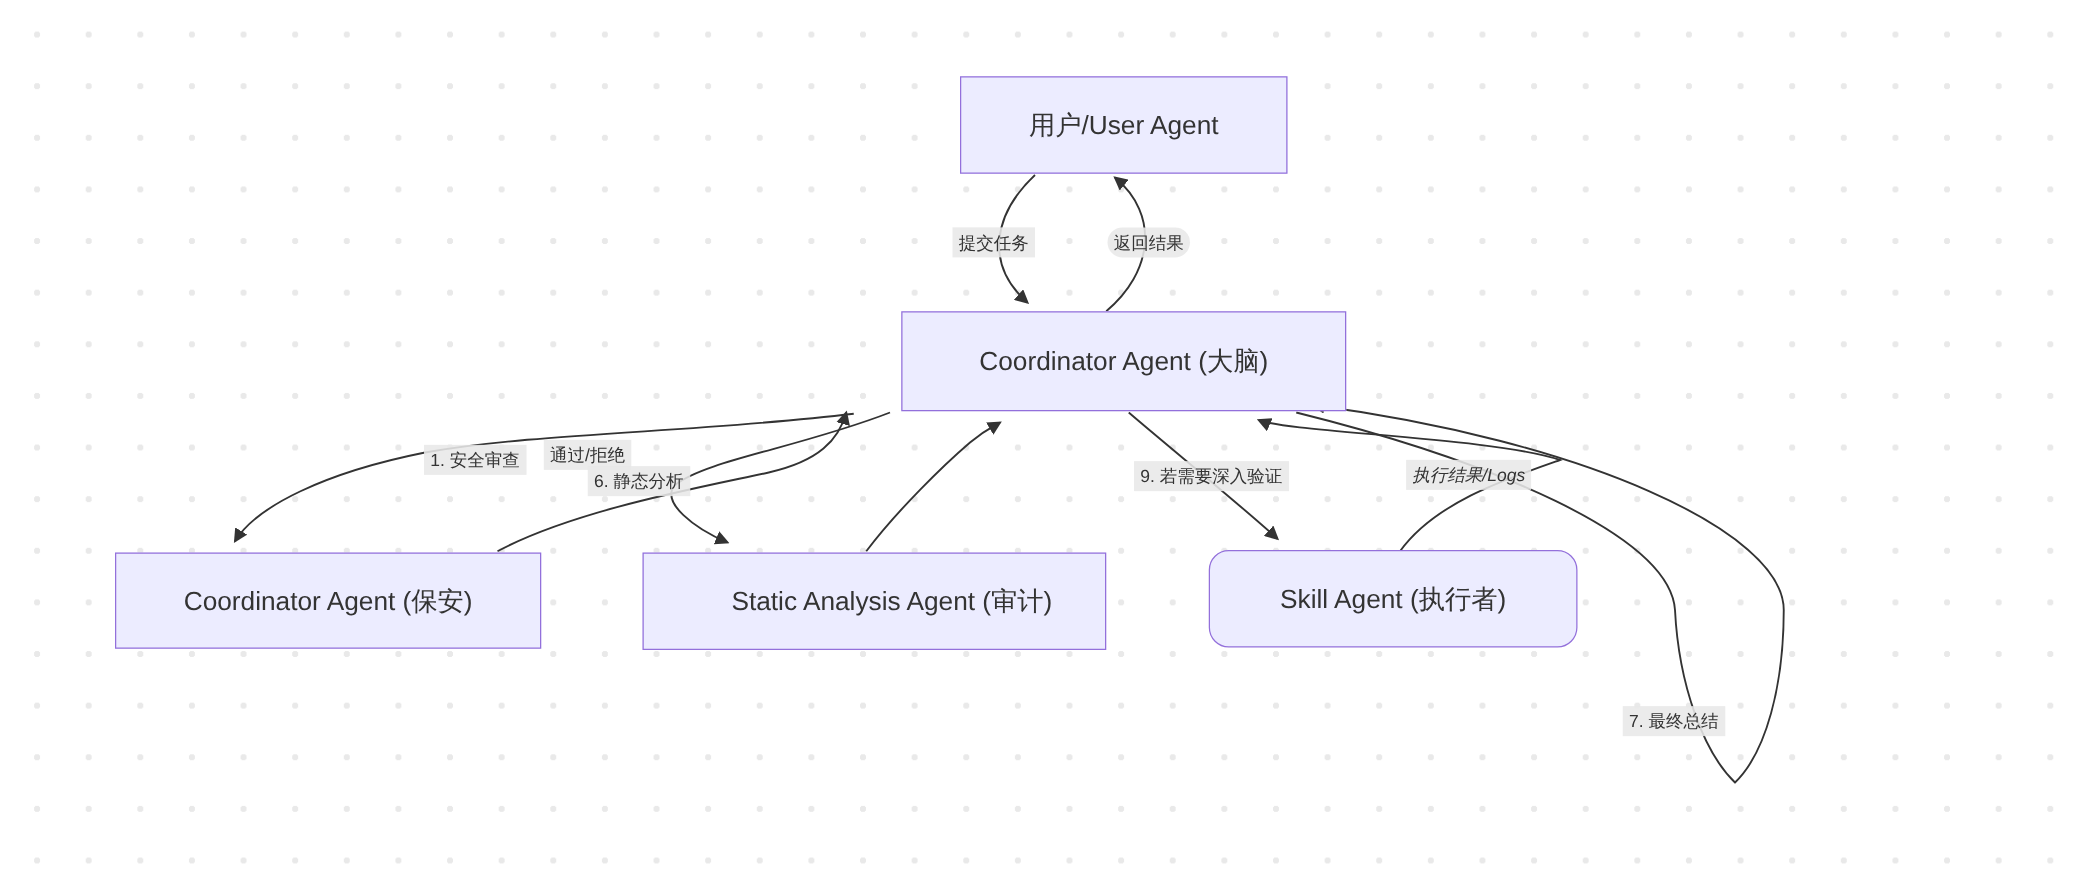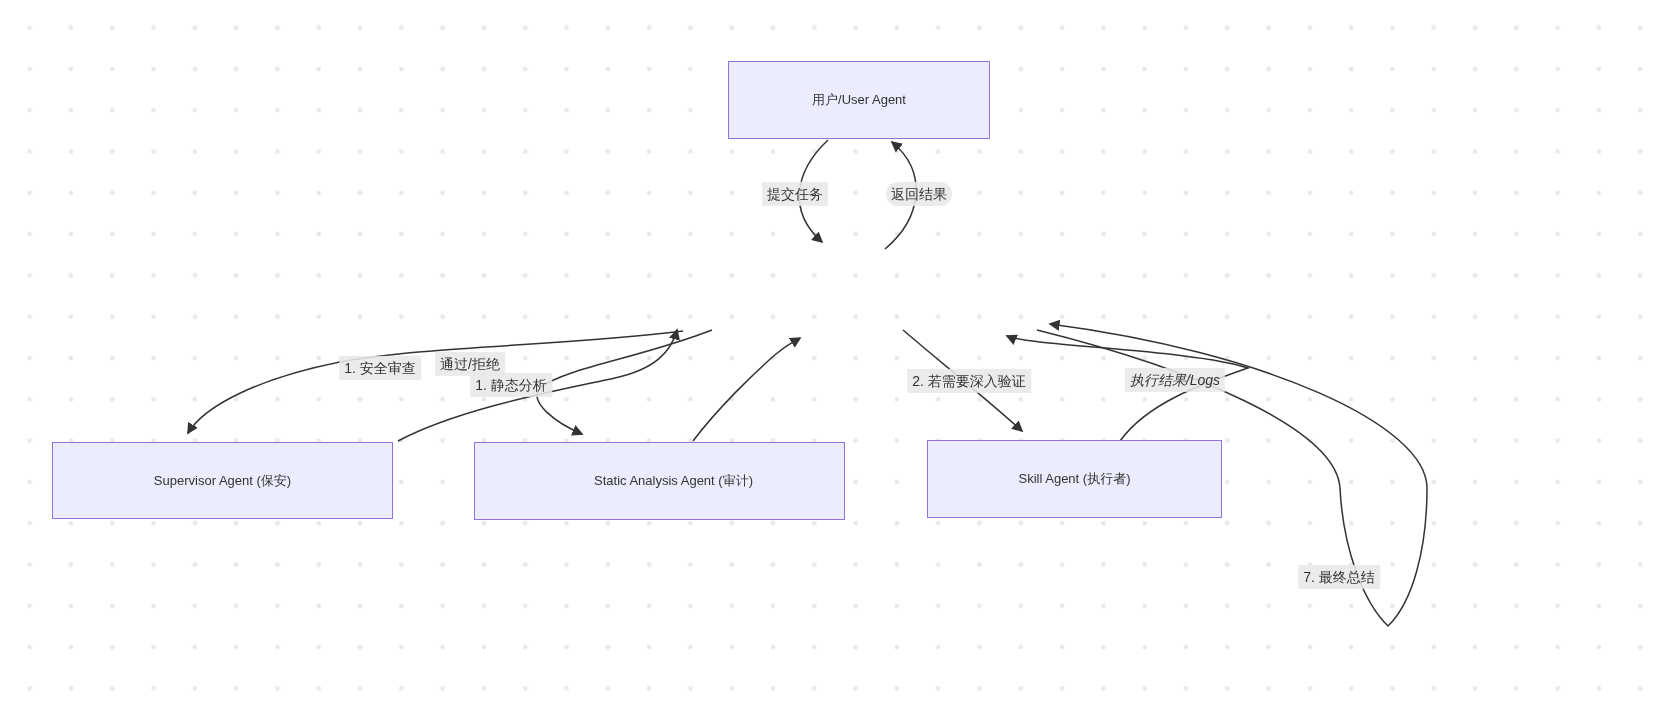--- a/index.html
+++ b/index.html
@@ -23,23 +23,24 @@
   }
   #edge-svg{position:absolute;left:0;top:0;width:1677px;height:716px;}
   .edge{stroke:var(--edge-color);stroke-width:1.5;fill:none;}
   .node{
     position:absolute;
     box-sizing:border-box;
     background:var(--node-fill);
     border:1.5px solid var(--node-border);
     color:var(--text-color);
     display:flex;align-items:center;justify-content:center;
-    font-size:13px;
+    font-size:21px;
     text-align:left;
     white-space:nowrap;
+    margin-left:40px;
   }
   .edge-label{
     position:absolute;
     transform:translate(-50%,-50%);
     background:var(--label-bg);
     color:var(--text-color);
     font-size:14px;
     line-height:1.3;
     padding:3px 5px;
     white-space:nowrap;
@@ -61,30 +62,33 @@
       <path d="M 398,441 C 460,408 560,390 615,378 C 655,369 671,352 677,330" class="edge" marker-end="url(#arrowhead)"></path>
       <path d="M 712,330 C 640,358 565,368 540,388 C 528,402 556,423 582,434" class="edge" marker-end="url(#arrowhead)"></path>
       <path d="M 693,441 C 718,408 755,372 776,354 C 788,344 795,341 800,338" class="edge" marker-end="url(#arrowhead)"></path>
       <path d="M 903,330 C 938,360 990,402 1022,431" class="edge" marker-end="url(#arrowhead)"></path>
       <path d="M 1120,441 C 1148,402 1205,383 1248,368 C 1195,350 1030,346 1007,336" class="edge" marker-end="url(#arrowhead)"></path>
       <path d="M 1037,330 C 1190,368 1336,428 1340,488 C 1343,548 1363,602 1388,626 C 1413,602 1427,548 1427,488 C 1427,425 1265,352 1050,324" class="edge" marker-end="url(#arrowhead)"></path>
     </svg>
 <div class="node" style="left: 728px; top: 61px; width: 262px; height: 78px;">
       <span>用户/User Agent</span>
     </div>
+    <div class="node" style="left: 681px; top: 249px; width: 356px; height: 80px;">
+      <span>Coordinator Agent (大脑)</span>
+    </div>
     <div class="node" style="left: 52px; top: 442px; width: 341px; height: 77px;">
-      <span>Supervisor Agent (保安)</span>
+      <span>Coordinator Agent (保安)</span>
     </div>
     <div class="node" style="left: 474px; top: 442px; width: 371px; height: 78px; padding-left: 28px;">
       <span>Static Analysis Agent (审计)</span>
     </div>
-    <div class="node" style="left: 927px; top: 440px; width: 295px; height: 78px;">
+    <div class="node" style="left: 927px; top: 440px; width: 295px; height: 78px; border-radius: 16px;">
       <span>Skill Agent (执行者)</span>
     </div>
     <div class="edge-label" style="left: 795px; top: 194px;">提交任务</div>
     <div class="edge-label" style="left: 919px; top: 194px; border-radius: 12px;">返回结果</div>
     <div class="edge-label" style="left: 380px; top: 368px;">1. 安全审查</div>
     <div class="edge-label" style="left: 470px; top: 364px;">通过/拒绝</div>
-    <div class="edge-label" style="left: 511px; top: 385px;">1. 静态分析</div>
-    <div class="edge-label" style="left: 969px; top: 381px;">2. 若需要深入验证</div>
+    <div class="edge-label" style="left: 511px; top: 385px;">6. 静态分析</div>
+    <div class="edge-label" style="left: 969px; top: 381px;">9. 若需要深入验证</div>
     <div class="edge-label" style="left: 1175px; top: 380px; font-style: italic;">执行结果/Logs</div>
     <div class="edge-label" style="left: 1339px; top: 577px;">7. 最终总结</div>
   </div>
 
 </body></html>

